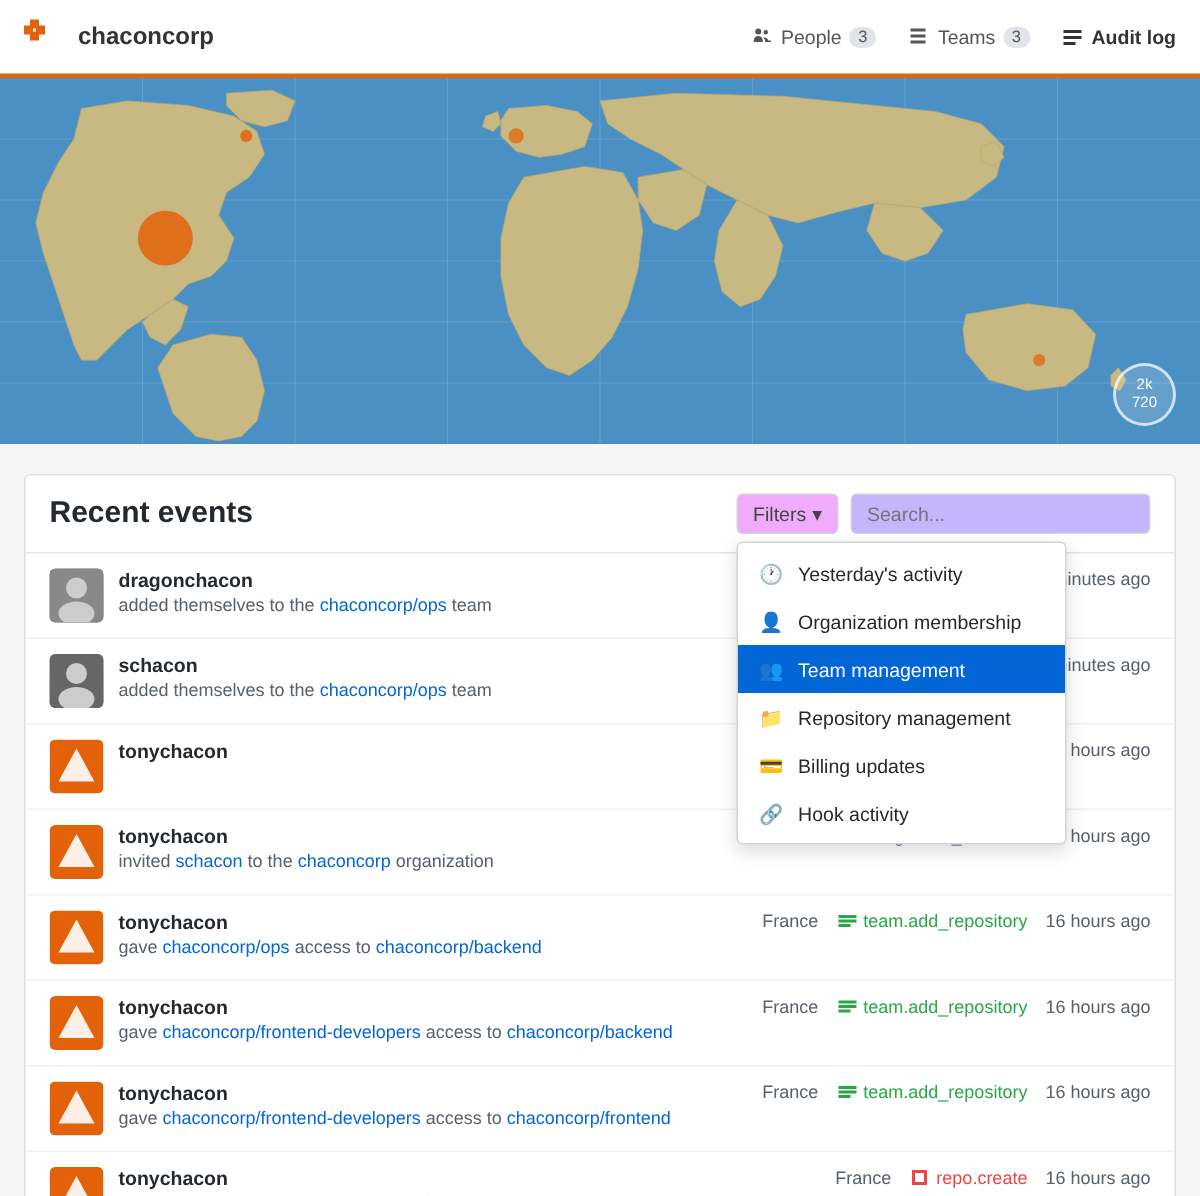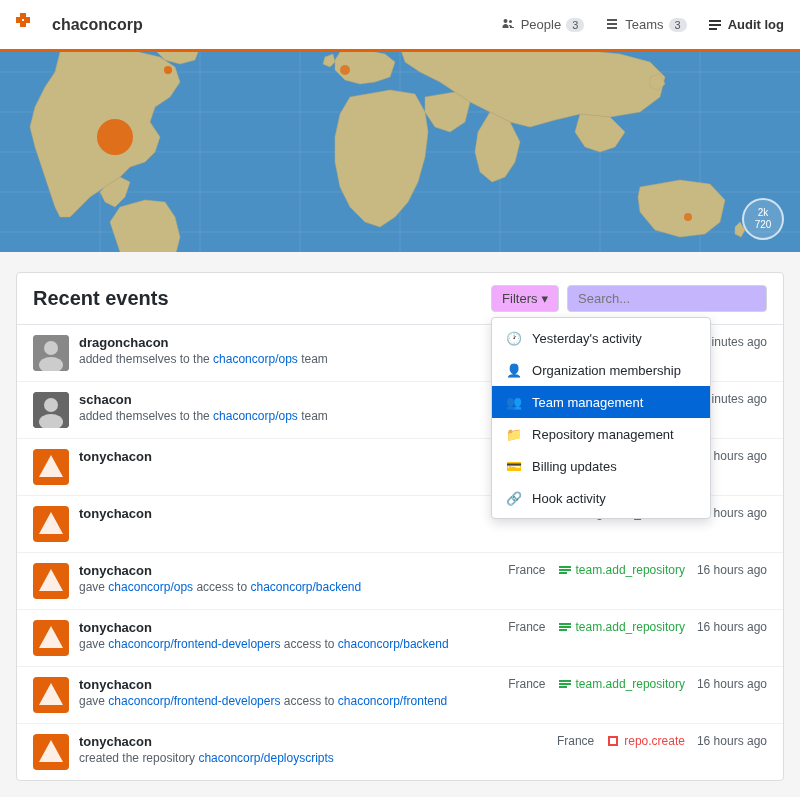--- a/index.html
+++ b/index.html
@@ -55,21 +55,21 @@
       align-items: center;
       gap: 5px;
       color: #333;
       font-weight: 600;
       font-size: 13px;
     }
 
     
     .map-container {
       width: 100%;
-      height: 200px;
+      height: 244px;
       background: #8b5cf6;
       position: relative;
       overflow: hidden;
     }
     .map-svg {
       width: 100%;
       height: 100%;
     }
 
     
@@ -461,20 +461,23 @@
 
     <div class="event-row">
       <div class="event-avatar">
         <svg width="36" height="36" viewBox="0 0 36 36">
           <rect width="36" height="36" fill="#e36209"></rect>
           <polygon points="18,6 30,28 6,28" fill="white" opacity="0.9"></polygon>
         </svg>
       </div>
       <div class="event-body">
         <div><span class="event-actor">tonychacon</span></div>
+        <div class="event-desc">
+          invited <a class="event-link" href="#">schacon</a> to the <a class="event-link" href="#">chaconcorp</a> organization
+        </div>
       </div>
       <div class="event-meta">
         <span class="event-location">France</span>
         <span class="action-badge org">
           <svg width="14" height="14" viewBox="0 0 14 14" fill="currentColor">
               <circle cx="7" cy="5" r="3"></circle>
               <path d="M1 12c0-3.3 2.7-6 6-6s6 2.7 6 6H1z"></path>
             </svg>
           org.invite_member
         </span>

